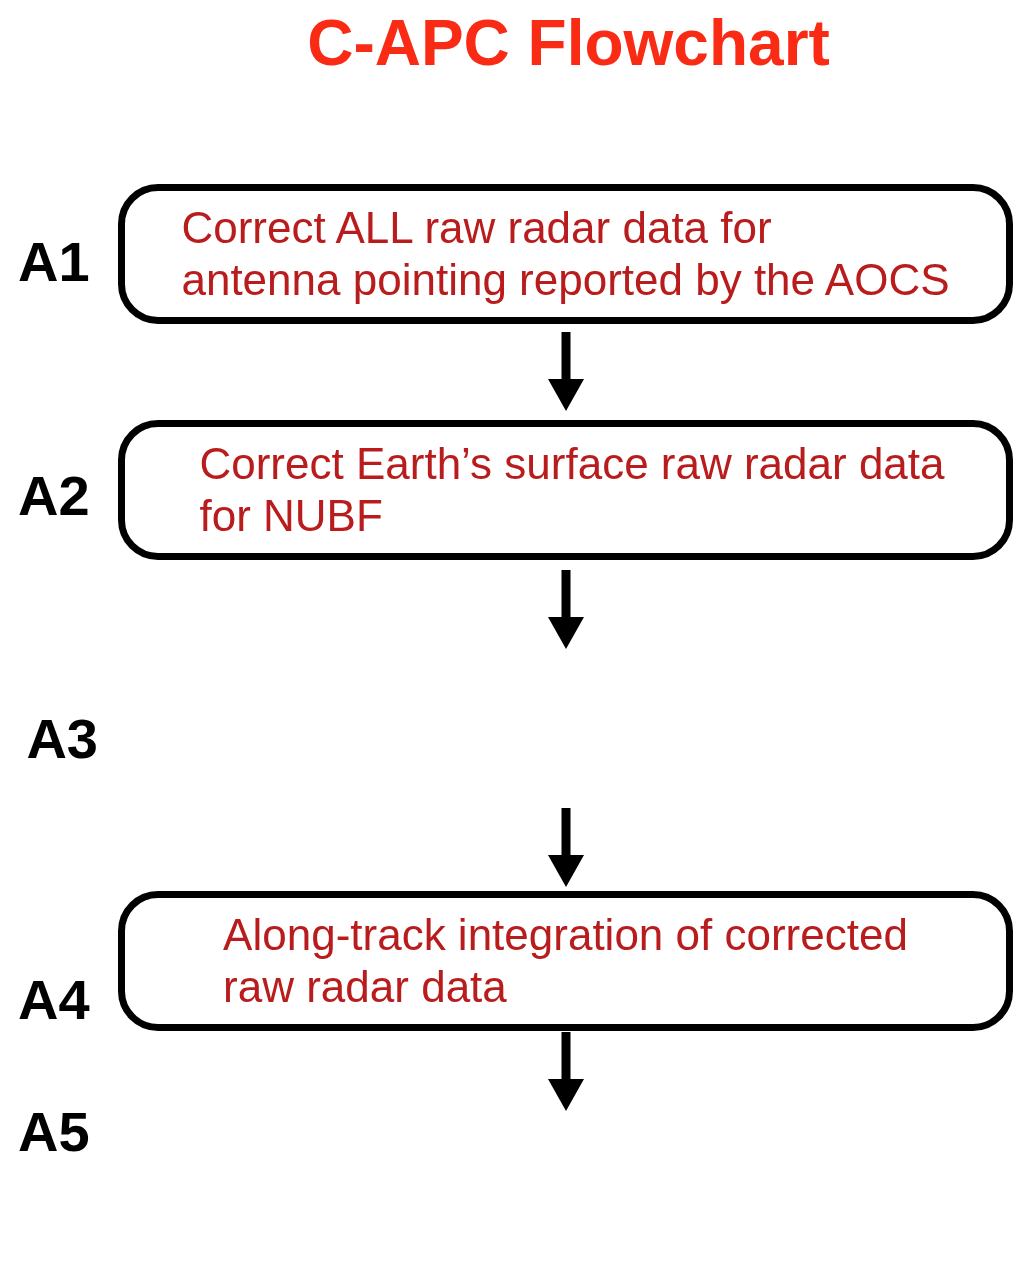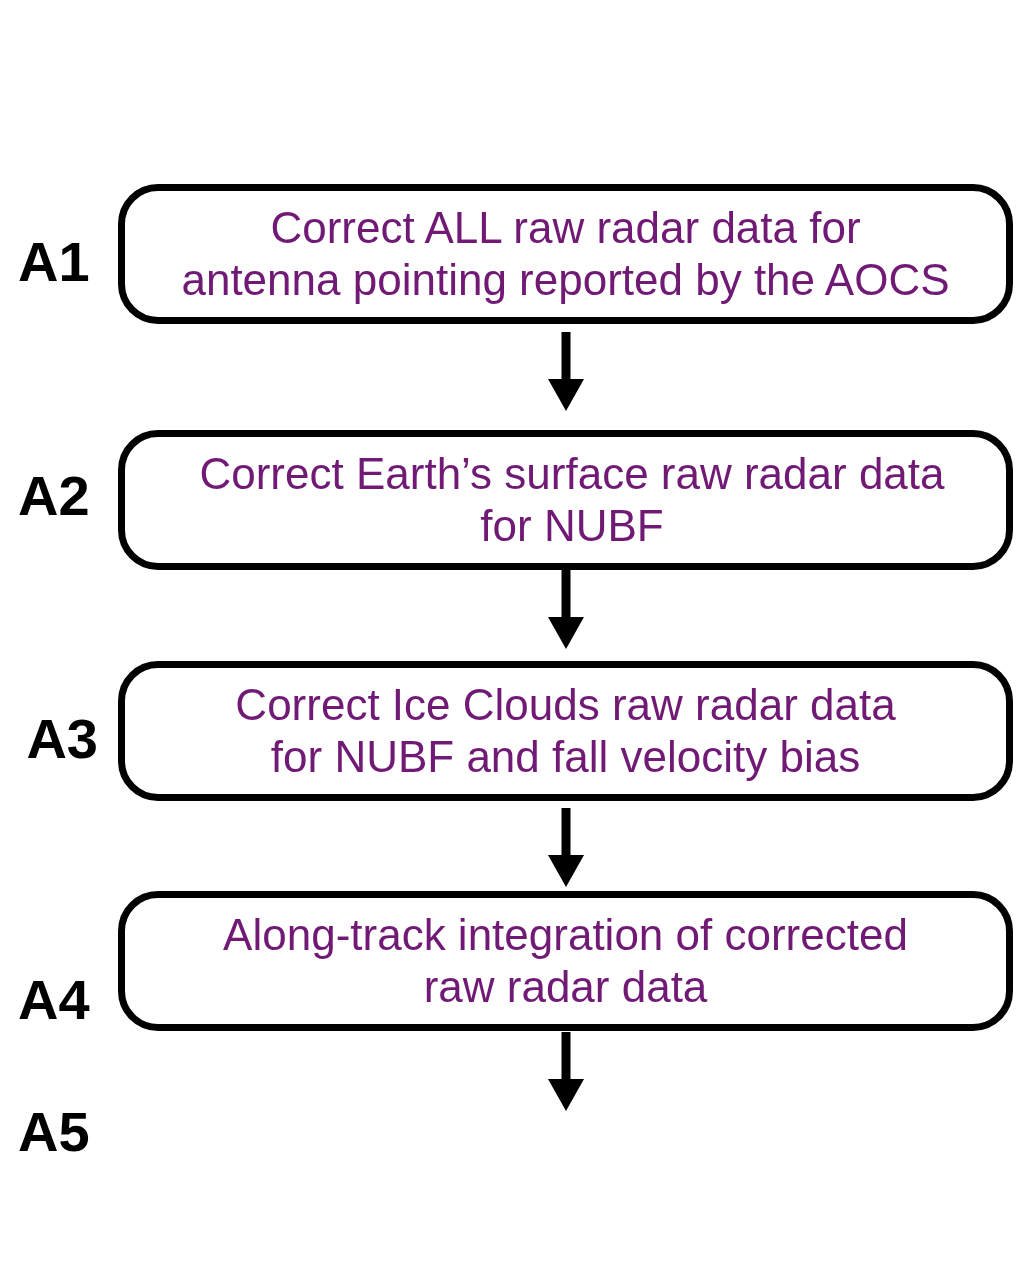--- a/index.html
+++ b/index.html
@@ -45,52 +45,53 @@
     border: 7px solid #000000;
     border-radius: 40px;
     background: #ffffff;
     display: flex;
     align-items: center;
     justify-content: center;
   }
   .box-text {
     font-size: 44px;
     line-height: 1.19;
-    color: #701a75;
-    text-align: center;
+    color: #b91c1c;
+    text-align: left;
     white-space: pre-line;
     padding: 0 12px;
   }
   .arrow {
     position: absolute;
     left: 545px;
     width: 42px;
     height: 80px;
   }
   
   #label-a1 { top: 234px; }
   #box-a1   { top: 184px; }
   #arrow-1  { top: 332px; }
   #label-a2 { top: 468px; }
-  #box-a2   { top: 430px; padding-left: 13px; }
+  #box-a2   { top: 420px; padding-left: 13px; }
   #arrow-2  { top: 570px; }
   #label-a3 { top: 711px; text-align: right; }
   #box-a3   { top: 661px; }
   #arrow-3  { top: 808px; }
   #label-a4 { top: 941px; margin-top: 31px; }
   #box-a4   { top: 891px; }
   #arrow-4  { top: 1032px; }
   #label-a5 { top: 1104px; }
   #box-a5   { top: 1116px; }
 </style>
 </head>
 <body>
 
 <div class="canvas">
 
+  <div class="title">C-APC Flowchart</div>
 
   <div class="step-label" id="label-a1">A1</div>
   <div class="flow-box" id="box-a1">
     <div class="box-text">Correct ALL raw radar data for
 antenna pointing reported by the AOCS</div>
   </div>
 
   <svg class="arrow" id="arrow-1" viewBox="0 0 42 80" xmlns="http://www.w3.org/2000/svg">
     <rect x="16.5" y="0" width="9" height="50" fill="#000000"></rect>
     <polygon points="3,47 39,47 21,79" fill="#000000"></polygon>
@@ -101,24 +102,20 @@
     <div class="box-text">Correct Earth’s surface raw radar data
 for NUBF</div>
   </div>
 
   <svg class="arrow" id="arrow-2" viewBox="0 0 42 80" xmlns="http://www.w3.org/2000/svg">
     <rect x="16.5" y="0" width="9" height="50" fill="#000000"></rect>
     <polygon points="3,47 39,47 21,79" fill="#000000"></polygon>
   </svg>
 
   <div class="step-label" id="label-a3">A3</div>
-  <div class="flow-box" id="box-a3">
-    <div class="box-text">Correct Ice Clouds raw radar data
-for NUBF and fall velocity bias</div>
-  </div>
 
   <svg class="arrow" id="arrow-3" viewBox="0 0 42 80" xmlns="http://www.w3.org/2000/svg">
     <rect x="16.5" y="0" width="9" height="50" fill="#000000"></rect>
     <polygon points="3,47 39,47 21,79" fill="#000000"></polygon>
   </svg>
 
   <div class="step-label" id="label-a4">A4</div>
   <div class="flow-box" id="box-a4">
     <div class="box-text">Along-track integration of corrected
 raw radar data</div>

